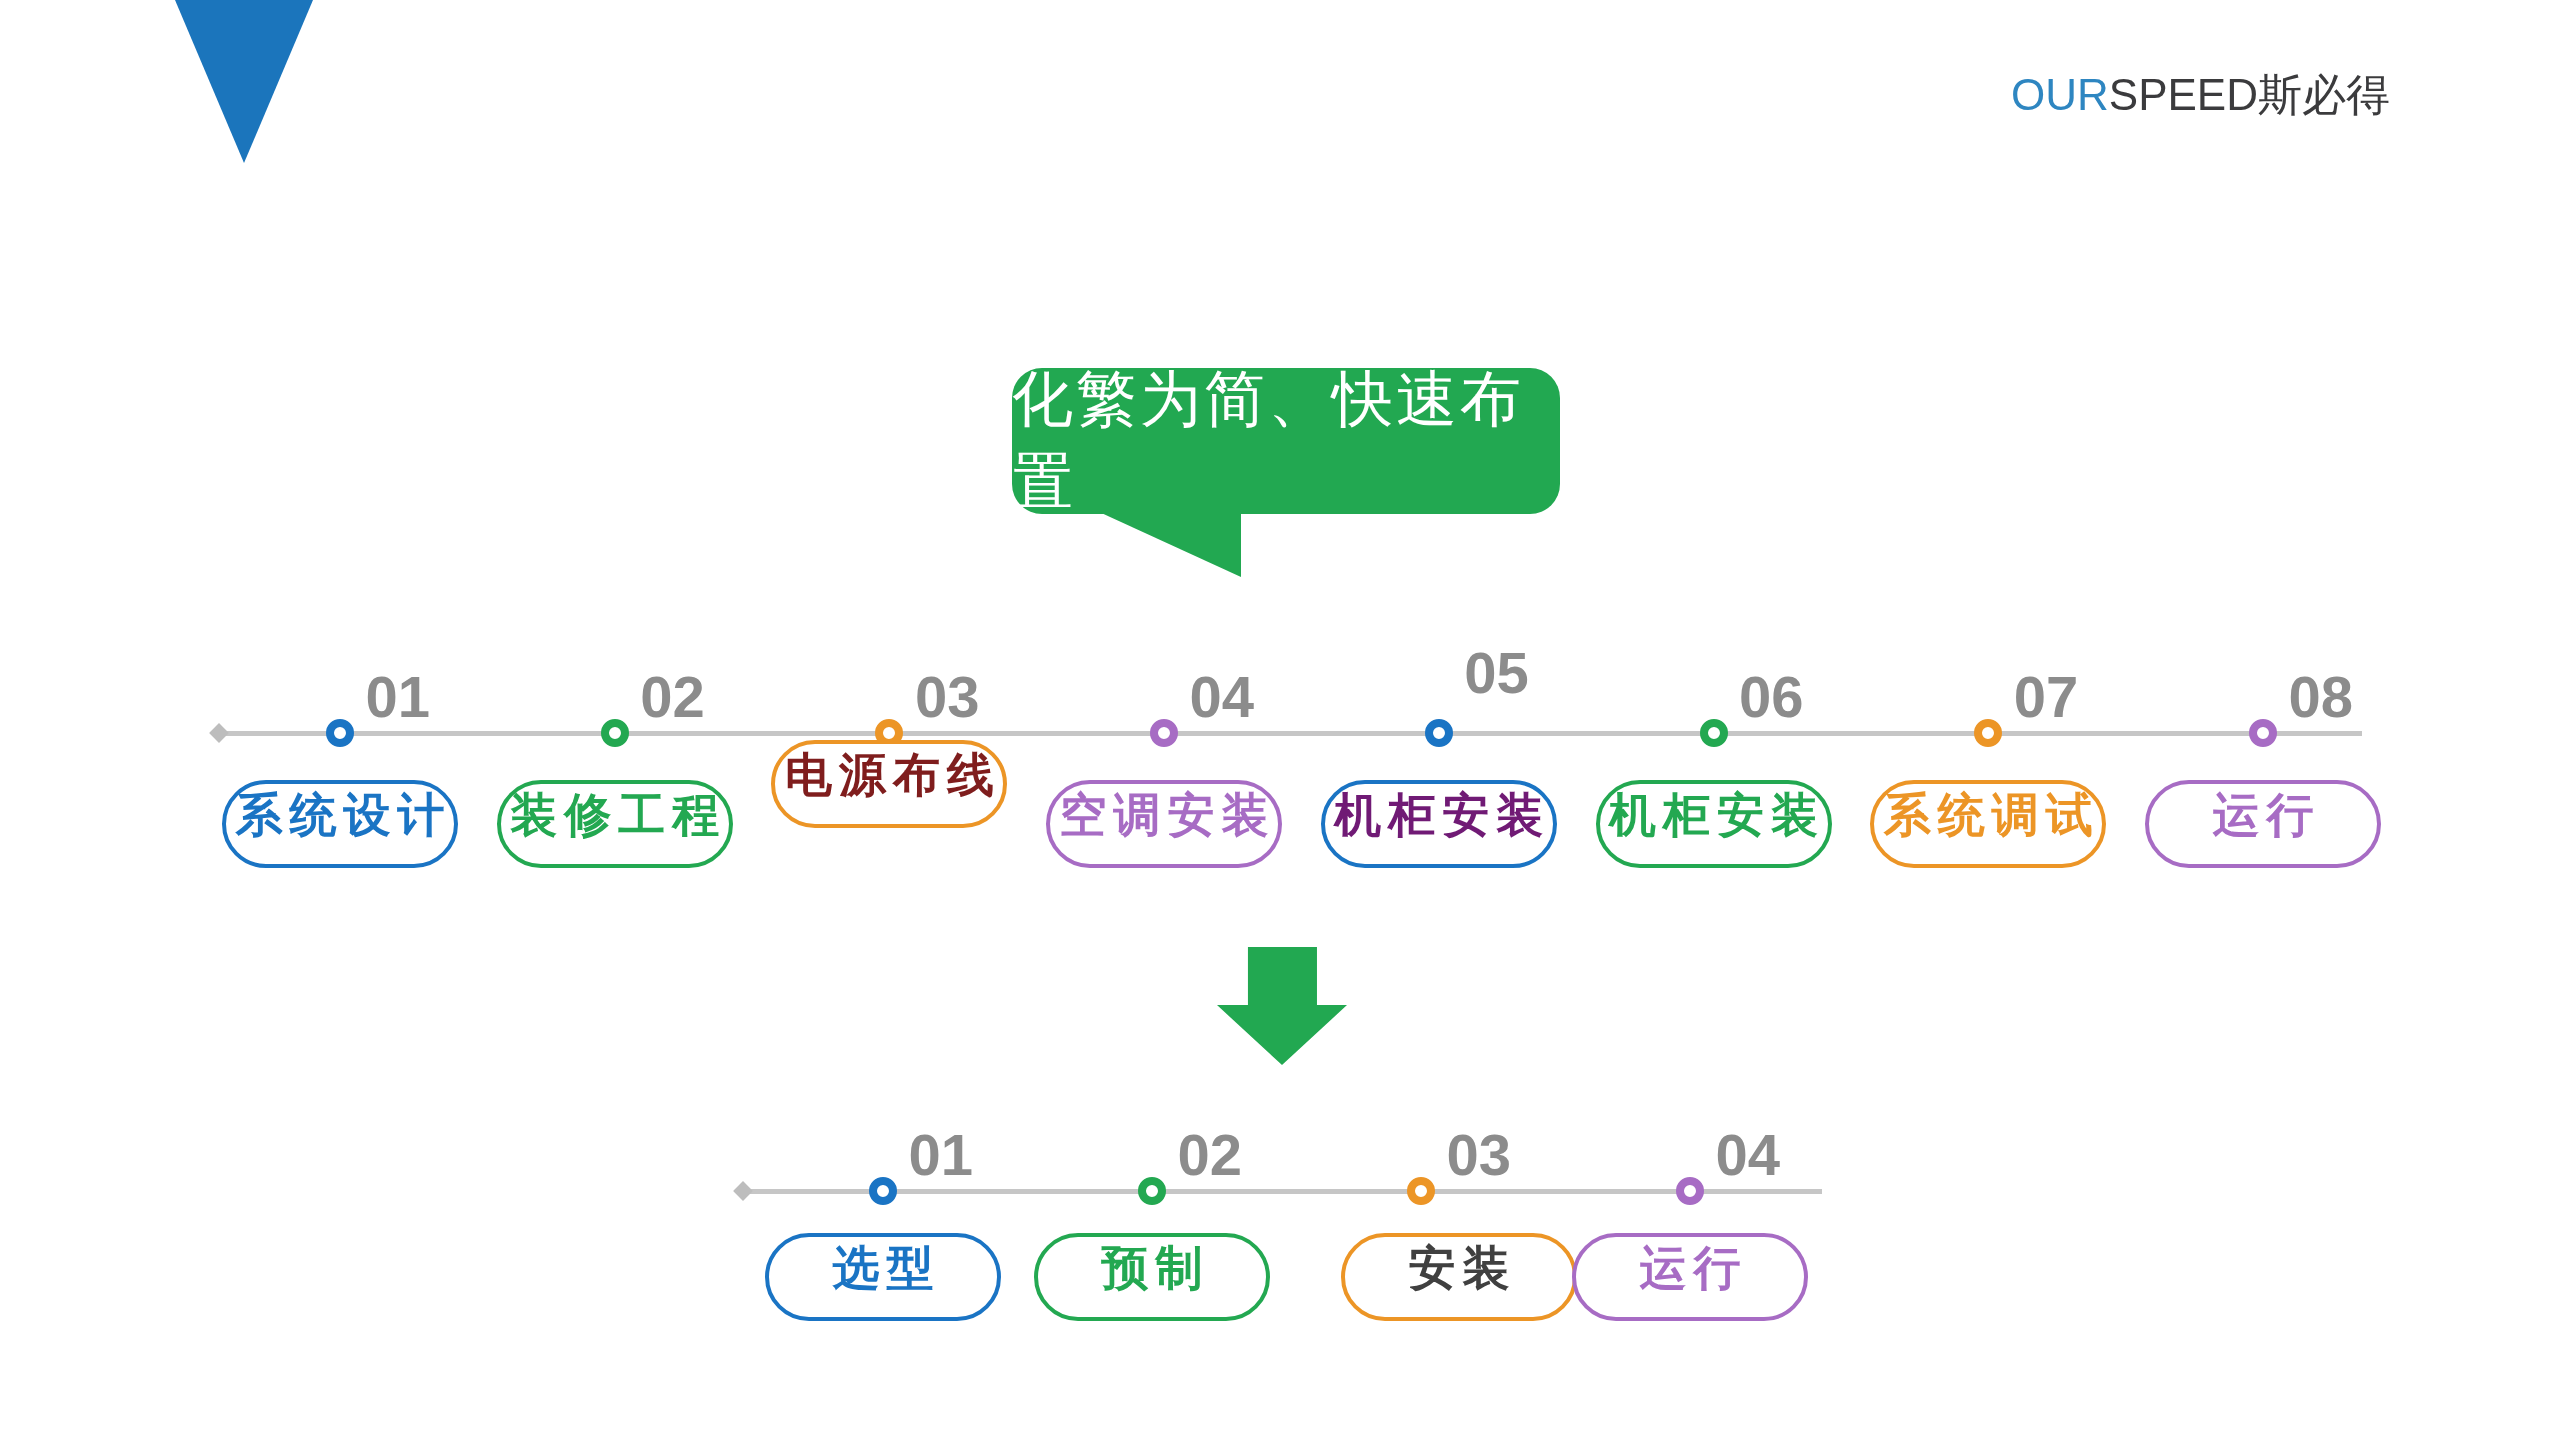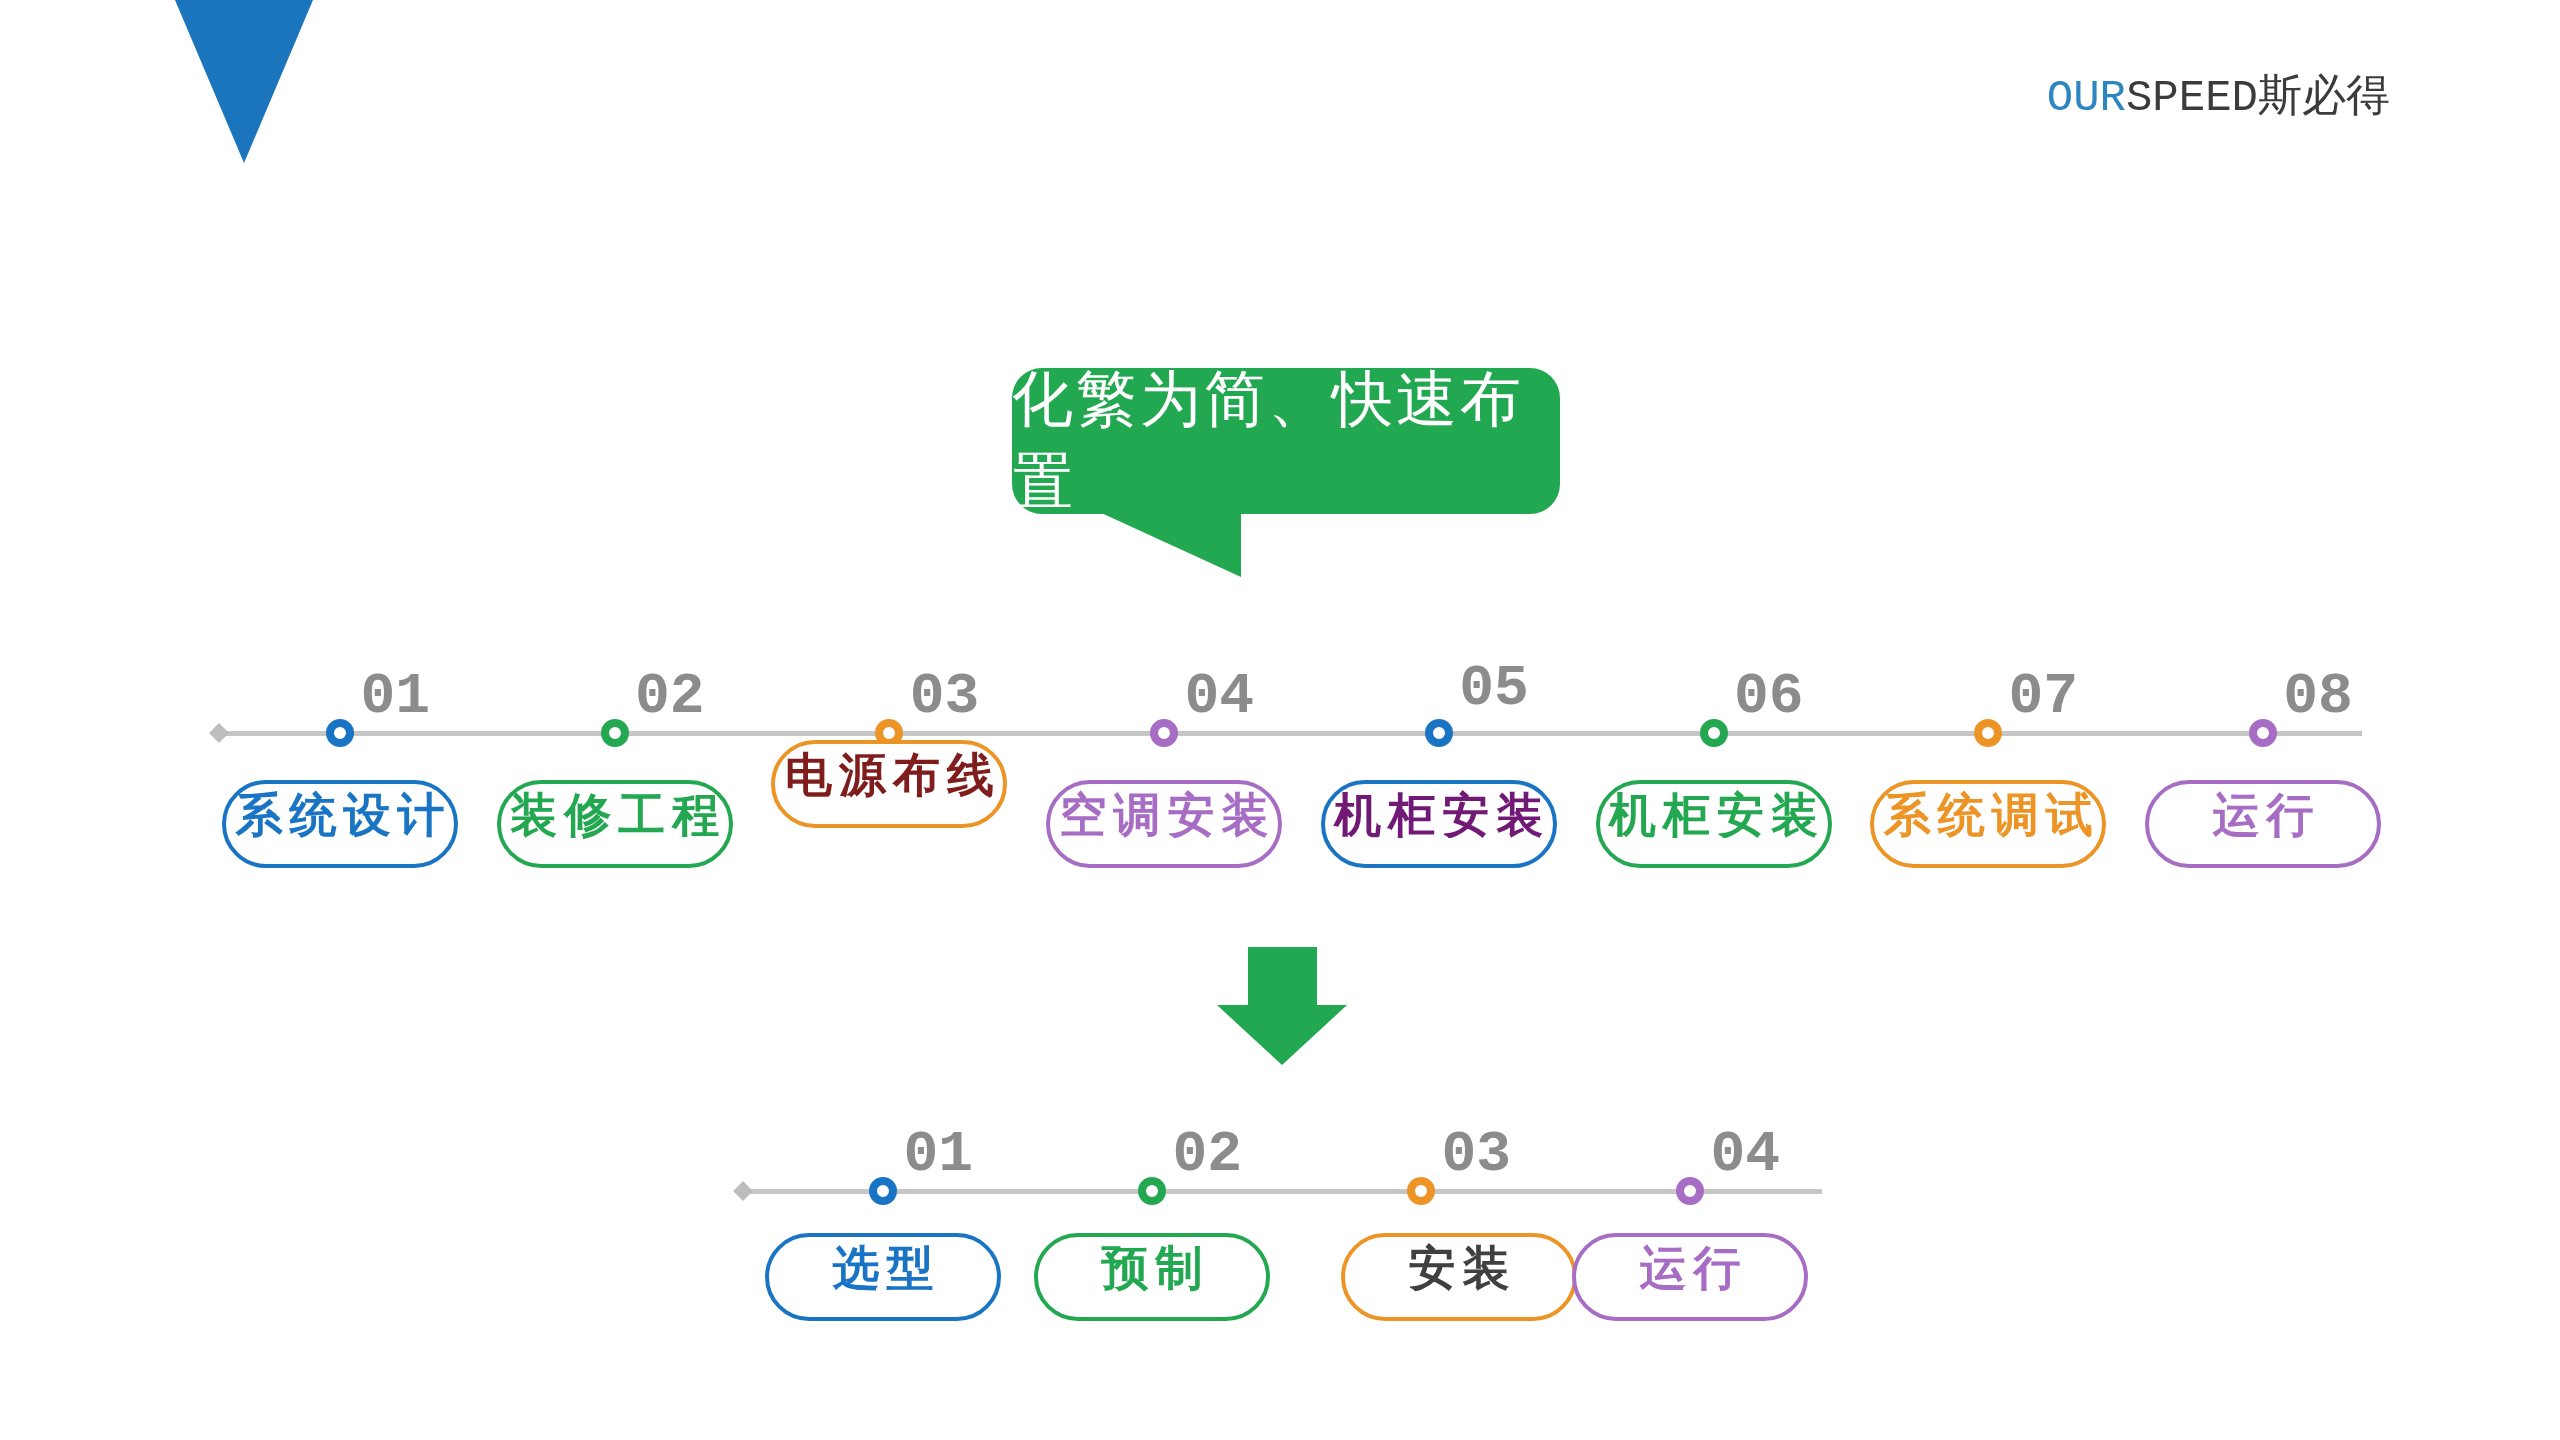--- a/index.html
+++ b/index.html
@@ -3,21 +3,20 @@
 <meta charset="utf-8">
 <style>
   html, body { margin: 0; padding: 0; background: #ffffff; }
   body { font-family: "Liberation Sans", "DejaVu Sans", sans-serif; }
   #slide {
     position: relative;
     width: 2560px;
     height: 1440px;
     background: #ffffff;
     overflow: hidden;
-    font-family: Liberation Mono, monospace;
   }
   .abs { position: absolute; }
 
   
   #corner-triangle {
     left: 175px; top: 0; width: 138px; height: 163px;
     clip-path: polygon(0 0, 100% 0, 50% 100%);
   }
 
   
@@ -105,21 +104,21 @@
       <div class="abs station-number" style="left: 799.4px; top: 668px; color: rgb(140, 140, 140);">03</div>
       <div class="abs tl-dot" style="left: 875.4px; top: 719px; border-color: rgb(236, 149, 38);"></div>
       <div class="abs step-pill" style="left: 771.4px; top: 740px; border-color: rgb(236, 149, 38); color: #7f1d1d;">
         <span>电源布线</span>
       </div>
       <div class="abs station-number" style="left: 1074.1px; top: 668px; color: rgb(140, 140, 140);">04</div>
       <div class="abs tl-dot" style="left: 1150.1px; top: 719px; border-color: rgb(167, 108, 196);"></div>
       <div class="abs step-pill" style="left: 1046.1px; top: 780px; border-color: rgb(167, 108, 196); color: rgb(167, 108, 196);">
         <span>空调安装</span>
       </div>
-      <div class="abs station-number" style="left: 1348.8px; top: 660px; color: rgb(140, 140, 140);">05</div>
+      <div class="abs station-number" style="left: 1348.8px; top: 644px; color: rgb(140, 140, 140);">05</div>
       <div class="abs tl-dot" style="left: 1424.8px; top: 719px; border-color: rgb(26, 116, 196);"></div>
       <div class="abs step-pill" style="left: 1320.8px; top: 780px; border-color: rgb(26, 116, 196); color: #701a75;">
         <span>机柜安装</span>
       </div>
       <div class="abs station-number" style="left: 1623.5px; top: 668px; color: rgb(140, 140, 140);">06</div>
       <div class="abs tl-dot" style="left: 1699.5px; top: 719px; border-color: rgb(35, 168, 81);"></div>
       <div class="abs step-pill" style="left: 1595.5px; top: 780px; border-color: rgb(35, 168, 81); color: rgb(35, 168, 81);">
         <span>机柜安装</span>
       </div>
       <div class="abs station-number" style="left: 1898.2px; top: 668px; color: rgb(140, 140, 140);">07</div>

